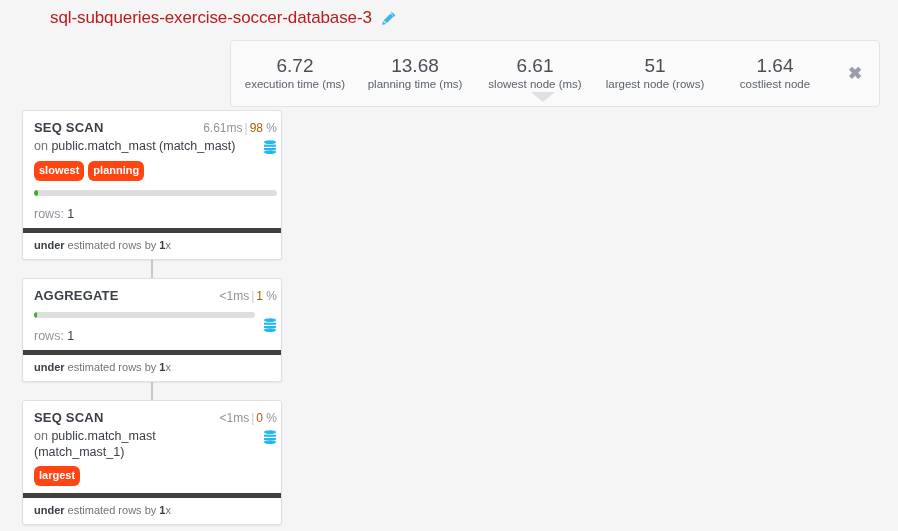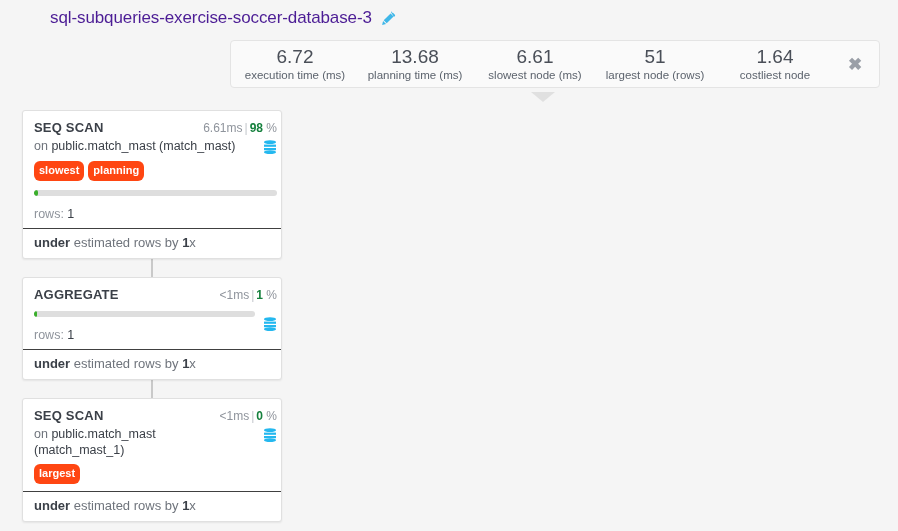--- a/index.html
+++ b/index.html
@@ -11,31 +11,31 @@
   }
 
   
   .title-bar {
     position: absolute;
     left: 50px; top: 8px;
     display: flex; align-items: center; gap: 9px;
   }
   .plan-title {
     font-size: 17px;
-    color: #4c1d95;
+    color: #b91c1c;
     letter-spacing: -0.1px;
     white-space: nowrap;
   }
   .pencil-icon { display: block; line-height: 0; }
 
   
   .stats-panel {
     position: absolute;
     left: 230px; top: 40px;
-    width: 650px; height: 48px;
+    width: 650px; height: 67px;
     background: #fafafa;
     border: 1px solid #e4e4e4;
     border-radius: 4px;
     display: flex;
     align-items: center;
     padding: 0 4px;
   }
   .stat {
     flex: 1 1 0;
     text-align: center;
@@ -106,21 +106,21 @@
     font-size: 13px;
     font-weight: bold;
     color: #3b4048;
     letter-spacing: 0.2px;
   }
   .node-metrics {
     font-size: 12px;
     color: #8f949c;
     white-space: nowrap;
   }
-  .node-metrics .pct { color: #15803d; font-weight: bold; }
+  .node-metrics .pct { color: #a16207; font-weight: normal; }
   .node-metrics .sep { color: #c3c7cc; padding: 0 2px; }
 
   .node-relation-row {
     display: flex;
     align-items: flex-start;
     justify-content: space-between;
     margin-top: 3px;
   }
   .node-relation {
     font-size: 12.5px;
@@ -166,23 +166,23 @@
   .bar-with-icon {
     display: flex;
     align-items: flex-start;
     justify-content: space-between;
     gap: 8px;
   }
   .bar-with-icon .bar-col { flex: 1 1 auto; }
   .bar-with-icon .db-icon { margin-top: 6px; }
 
   .node-footer {
-    border-top: 1px solid #404040;
+    border-top: 5px solid #404040;
     padding: 6px 11px 8px 11px;
-    font-size: 13px;
+    font-size: 11px;
     color: #6f747c;
   }
   .node-footer b { color: #3b4048; font-weight: bold; }
 </style>
 </head>
 <body>
 
 <div class="title-bar">
   <span class="plan-title">sql-subqueries-exercise-soccer-database-3</span>
   <span class="pencil-icon">

